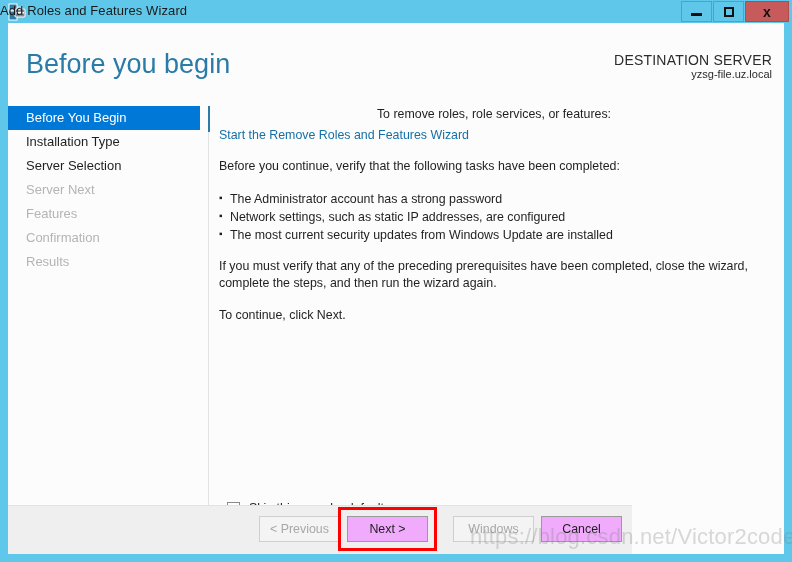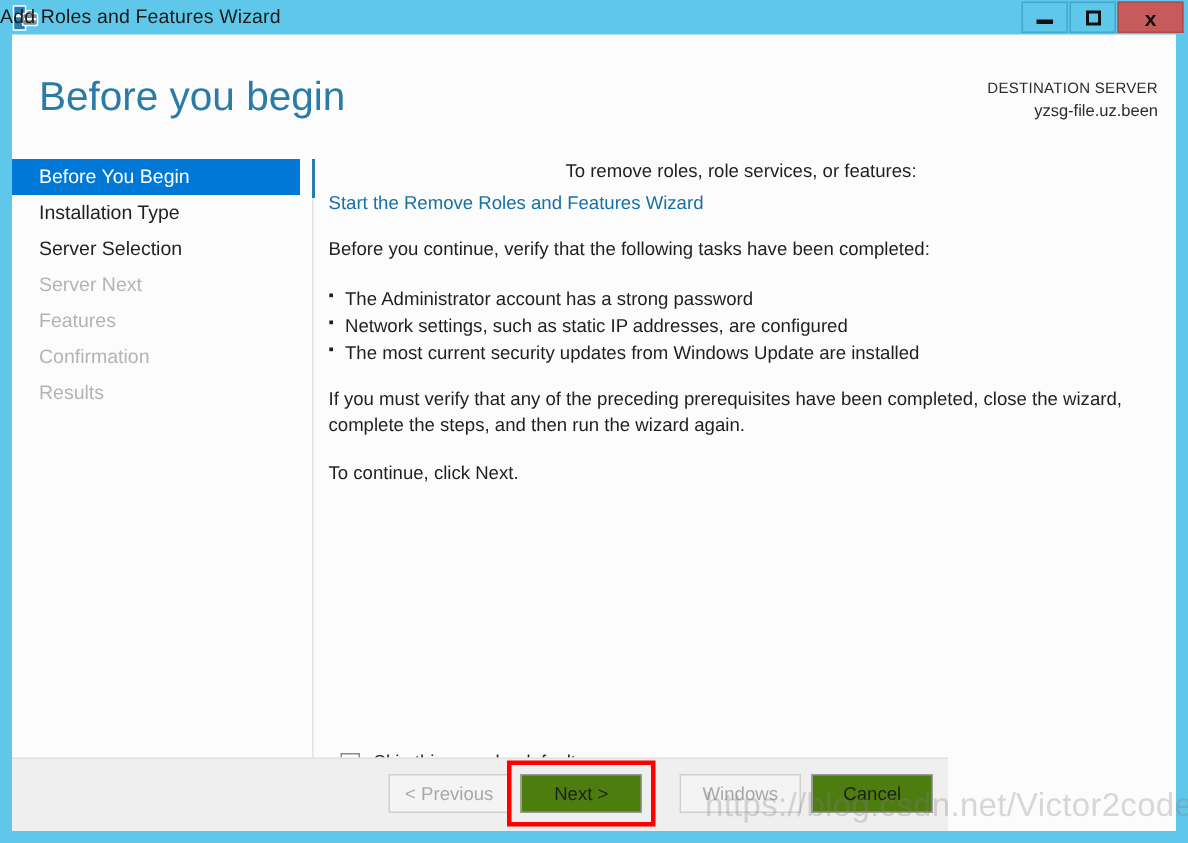--- a/index.html
+++ b/index.html
@@ -119,21 +119,21 @@
     letter-spacing: 0px;
   }
   .dest-block {
     position: absolute;
     right: 12px;
     top: 30px;
     text-align: right;
     line-height: 14px;
   }
   .dest-label {
-    font-size: 10px;
+    font-size: 14px;
     color: #2b2b2b;
     letter-spacing: 0.2px;
     display: block;
   }
   .dest-value {
     font-size: 11px;
     color: #2b2b2b;
     display: block;
   }
 
@@ -264,21 +264,21 @@
   .btnrow {
     position: absolute;
     right: 10px;
     top: 10px;
     display: flex;
     align-items: center;
   }
   .btn {
     width: 81px;
     height: 26px;
-    background: #4d7c0f;
+    background: #f0abfc;
     border: 1px solid #9a9a9a;
     font-size: 12.4px;
     color: #1f1f1f;
     display: flex;
     align-items: center;
     justify-content: center;
     box-sizing: border-box;
     cursor: default;
     font-family: "Liberation Sans", sans-serif;
   }
@@ -348,21 +348,21 @@
       </div>
     </div>
   </div>
 
   <div class="client">
 
     <div class="header">
       <div class="page-title">Before you begin</div>
       <div class="dest-block">
         <span class="dest-label">DESTINATION SERVER</span>
-        <span class="dest-value">yzsg-file.uz.been</span>
+        <span class="dest-value">yzsg-file.uz.local</span>
       </div>
     </div>
 
     <div class="sidebar">
       <div class="nav-item selected">
         <span>Before You Begin</span>
       </div>
       <div class="nav-item">
         <span>Installation Type</span>
       </div>

